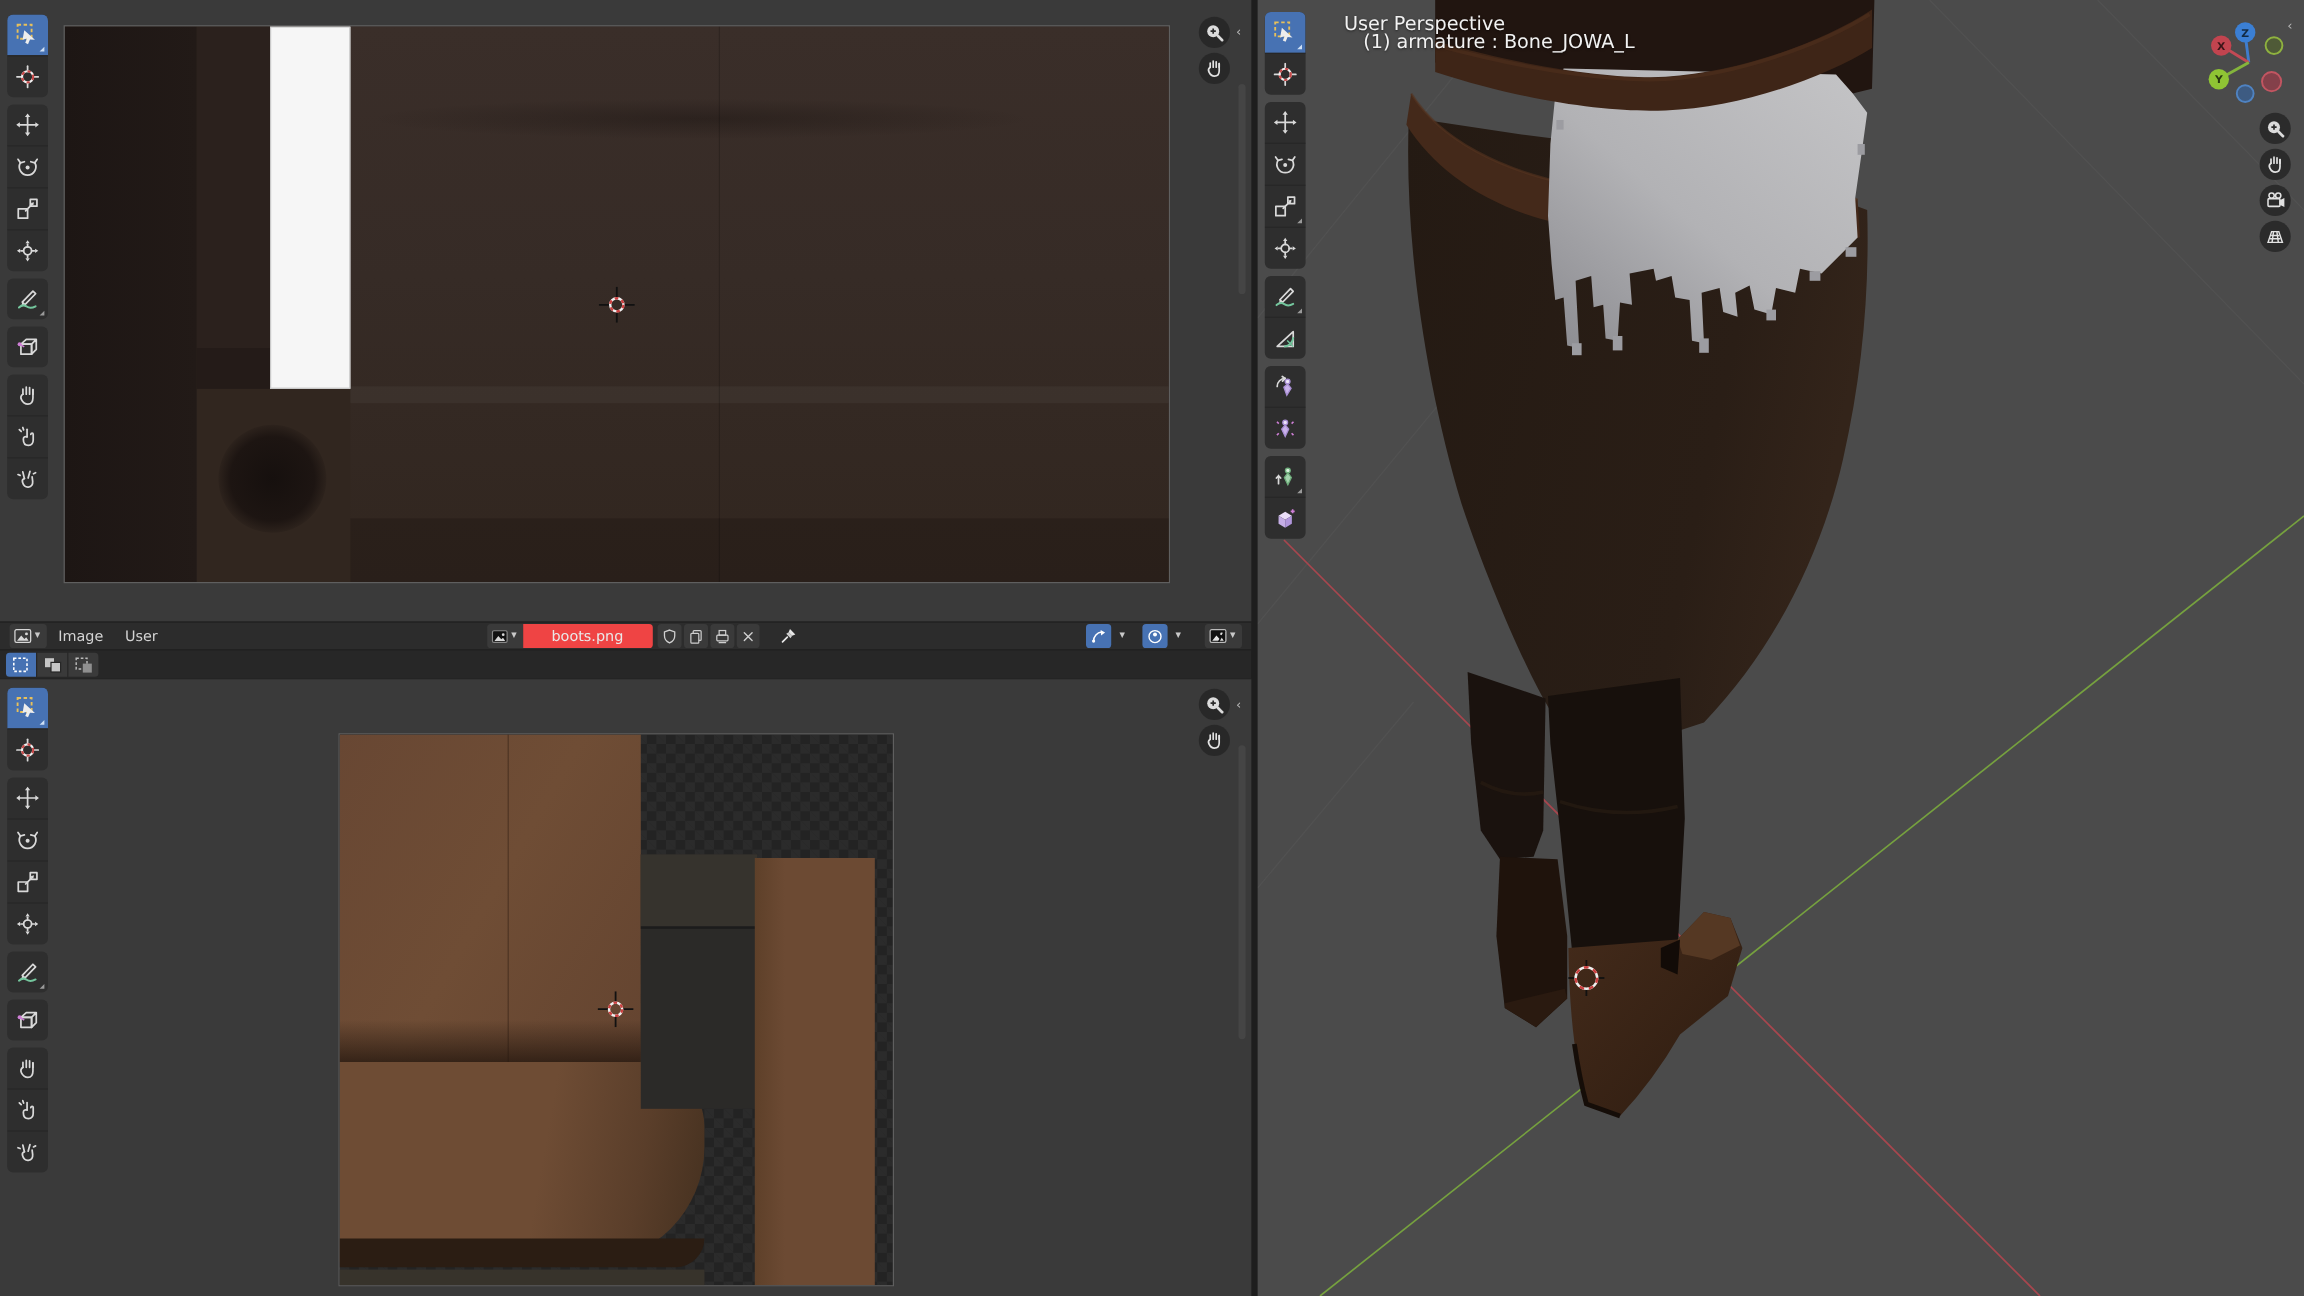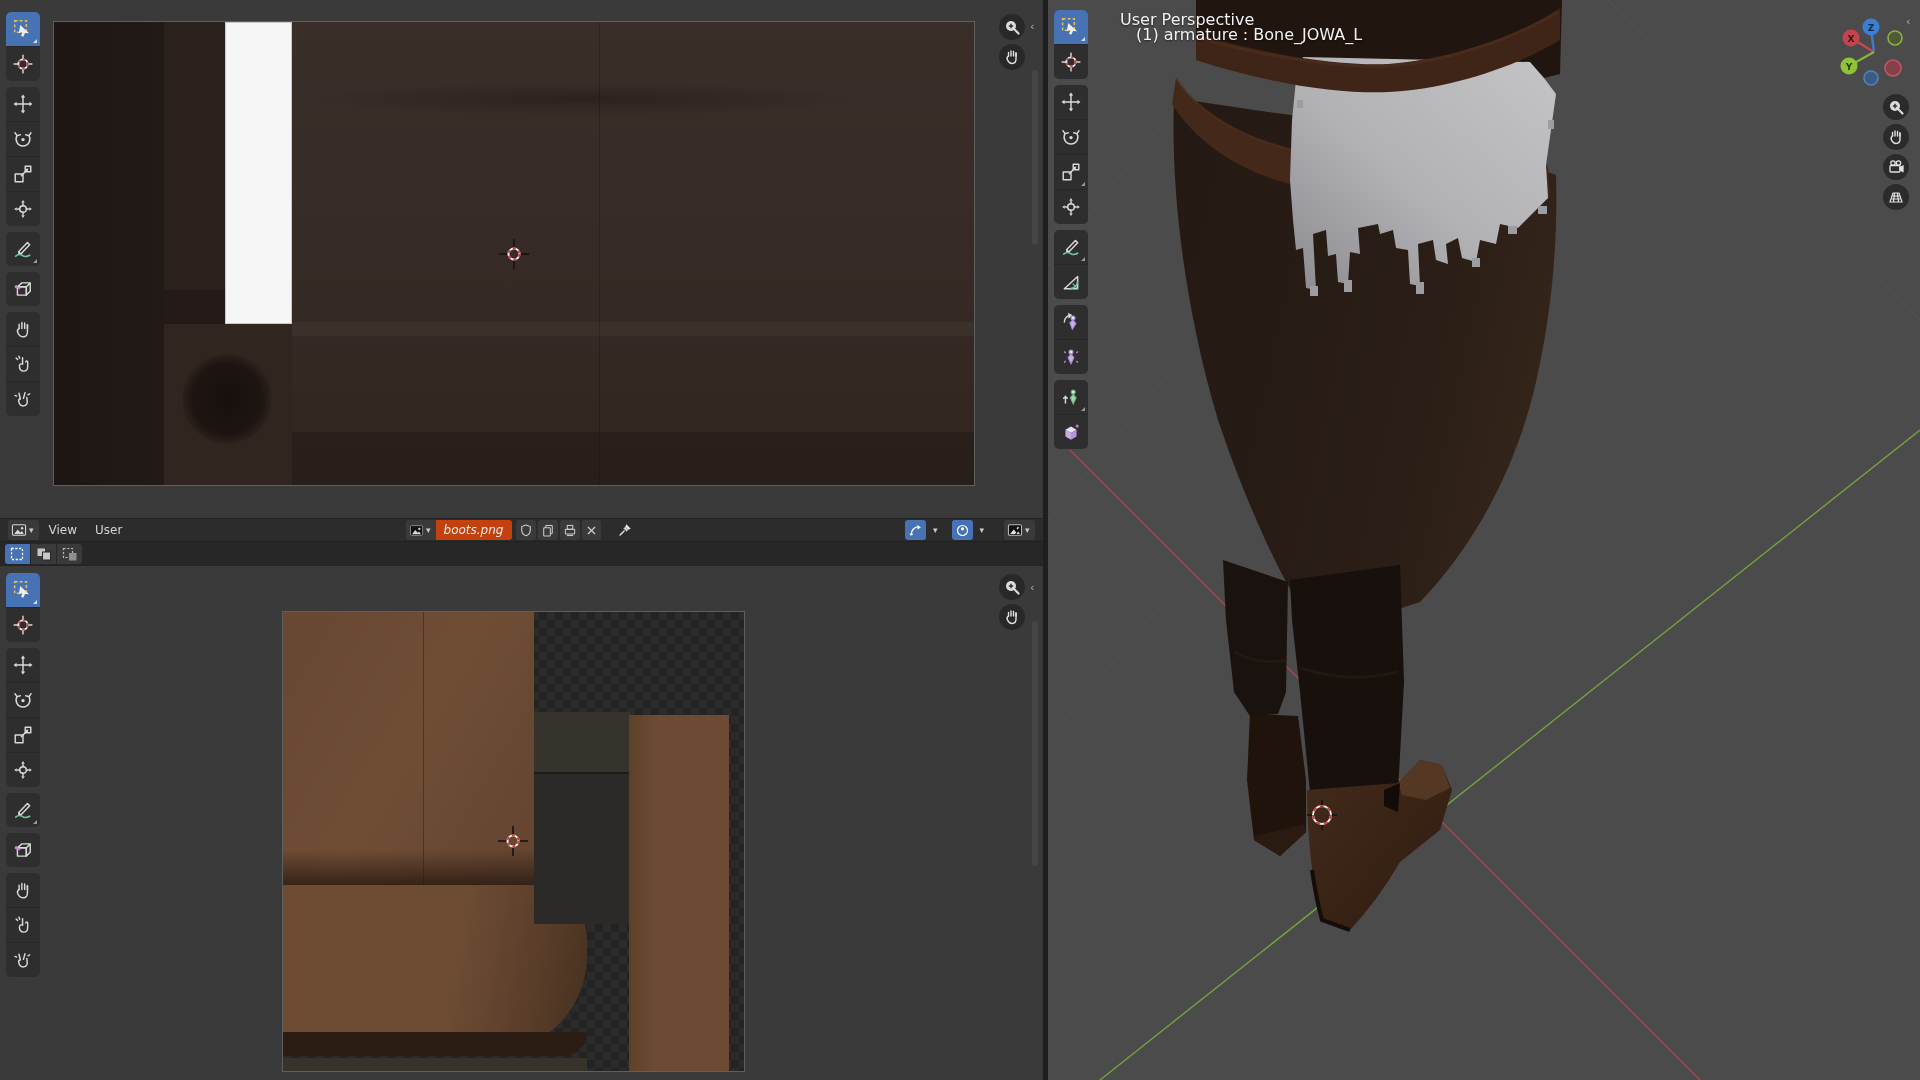--- a/index.html
+++ b/index.html
@@ -15,21 +15,21 @@
   #viewport{left:1048px;top:0;width:872px;height:1080px;background:#4b4b4b;overflow:hidden;}
 
   
   #hdr{left:0;top:518px;width:1043px;height:24px;background:#2c2c2c;border-top:1px solid #222;border-bottom:1px solid #202020;box-sizing:border-box;display:flex;align-items:center;}
   #toolrow{left:0;top:542px;width:1043px;height:24px;background:#272727;border-bottom:1px solid #242424;box-sizing:border-box;display:flex;align-items:center;}
   .menu-item{padding:0 9px;color:#d4d4d4;cursor:default;}
   .hbtn{height:20px;display:inline-flex;align-items:center;justify-content:center;background:#3a3a3a;border-radius:3px;margin:0 1px;padding:0 3px;}
   .hbtn.blue{background:#4772b3;}
   .hbtn svg{display:block;}
   .chev{font-size:9px;color:#c9c9c9;padding:0 2px;}
-  #img-name-field{height:20px;line-height:20px;background:#c2410c;color:#e9e9e9;border-radius:0 3px 3px 0;padding:0 8px;min-width:60px;font-style:italic;}
+  #img-name-field{height:20px;line-height:20px;background:#ef4444;color:#e9e9e9;border-radius:0 3px 3px 0;padding:0 24px;min-width:60px;}
   .grp{display:inline-flex;align-items:center;}
 
   
   .tbar{position:absolute;width:34px;display:flex;flex-direction:column;gap:6px;}
   .tgroup{background:#2e2e2e;border-radius:5px;display:flex;flex-direction:column;overflow:hidden;}
   .tbtn{width:34px;height:34px;display:flex;align-items:center;justify-content:center;position:relative;}
   .tbtn + .tbtn{border-top:1px solid #272727;}
   .tbtn.active{background:#4772b3;}
   .tbtn.corner::after{content:"";position:absolute;right:3px;bottom:3px;border-left:4px solid transparent;border-bottom:4px solid #9a9a9a;}
   .tbtn.active.corner::after{border-bottom-color:#cfe0f5;}
@@ -210,21 +210,21 @@
 
   <div id="hdr" class="abs">
     <div class="hbtn" style="margin-left:8px;">
       <svg width="16" height="14" viewBox="0 0 18 16" fill="none" stroke="#d8d8d8" stroke-width="1.2">
           <rect x="1.5" y="2" width="15" height="12" rx="1.5"></rect>
           <circle cx="12.5" cy="6" r="1.4" fill="#d8d8d8" stroke="none"></circle>
           <path d="M3.5,12.5 L7.5,7.5 L10.5,10.8 L12.3,9.2 L14.5,12.5 Z" fill="#d8d8d8" stroke="none"></path>
         </svg>
       <span class="chev">▾</span>
     </div>
-    <span class="menu-item">View</span>
+    <span class="menu-item">Image</span>
     <span class="menu-item">User</span>
 
     <div class="grp" style="position:absolute;left:406px;">
       <div class="hbtn" style="border-radius:3px 0 0 3px;margin:0;">
         <svg width="15" height="13" viewBox="0 0 18 16" fill="none" stroke="#d8d8d8" stroke-width="1.2">
             <rect x="1.5" y="2" width="15" height="12" rx="1.5" fill="#111" stroke="#888"></rect>
             <circle cx="12.5" cy="6" r="1.4" fill="#d8d8d8" stroke="none"></circle>
             <path d="M3.5,12.5 L7.5,7.5 L10.5,10.8 L12.3,9.2 L14.5,12.5 Z" fill="#d8d8d8" stroke="none"></path>
           </svg>
         <span class="chev">▾</span>

